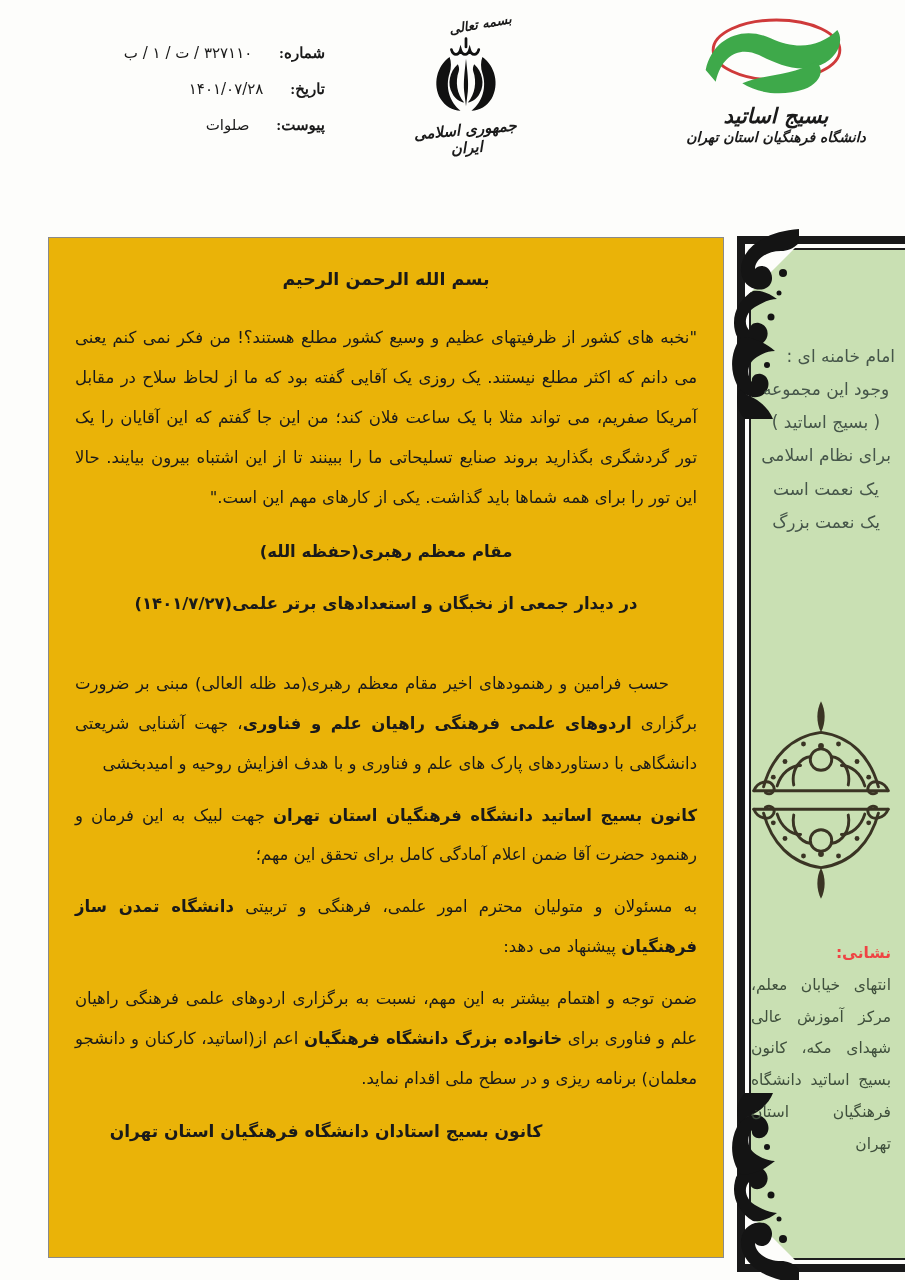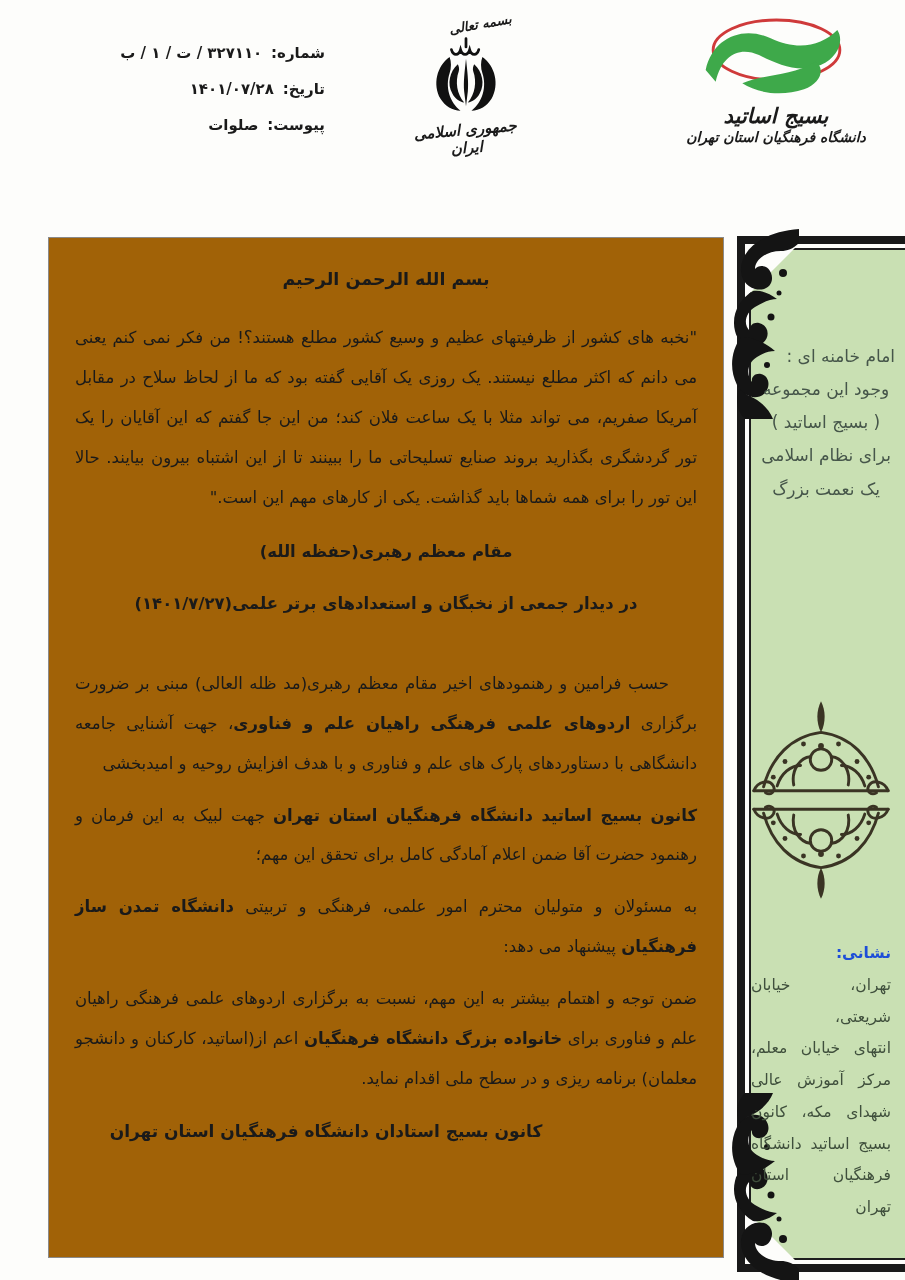--- a/index.html
+++ b/index.html
@@ -3,37 +3,37 @@
 <meta charset="utf-8">
 <style>
   html,body{margin:0;padding:0;}
   body{background:#ffffff;}
   .page{position:relative;width:905px;height:1280px;background:#fdfdfb;overflow:hidden;
         font-family:"DejaVu Sans",sans-serif;color:#1a1a1a;}
 
   
   .hdr-fields{position:absolute;top:44px;left:85px;width:240px;direction:rtl;text-align:right;}
   .hdr-row{margin-bottom:18px;font-size:15px;white-space:nowrap;}
-  .hdr-row .lbl{font-weight:600;margin-left:4px;}
-  .hdr-row .val{font-weight:700;}
+  .hdr-row .lbl{font-weight:600;margin-left:22px;font-family:Liberation Serif, serif;}
+  .hdr-row .val{font-weight:400;}
 
   .emblem-block{position:absolute;top:16px;left:396px;width:140px;text-align:center;}
   .bismillah{font-size:13px;font-weight:700;font-style:italic;transform:rotate(-10deg) translateX(14px);
              display:inline-block;margin-bottom:-2px;}
   .emblem-svg{display:block;margin:0 auto;width:82px;height:84px;}
   .emblem-caption{font-size:15px;font-weight:700;font-style:italic;transform:rotate(-5deg);display:inline-block;margin-top:2px;}
 
   .org-logo{position:absolute;top:10px;right:14px;width:230px;text-align:center;}
   .logo-svg{width:195px;height:100px;display:block;margin:0 auto;}
   .logo-title{font-size:21px;font-weight:700;font-style:italic;line-height:1.15;margin-top:-6px;}
   .logo-subtitle{font-size:14px;font-weight:700;font-style:italic;line-height:1.3;text-align:center;}
 
   
   .letter{position:absolute;top:237px;left:48px;width:676px;height:1021px;box-sizing:border-box;
-          border:1.5px solid #8a8a8a;background:#a16207;padding:14px 26px 0 26px;
+          border:1.5px solid #8a8a8a;background:#eab308;padding:14px 26px 0 26px;
           direction:rtl;text-align:justify;font-size:16.5px;overflow:hidden;}
   .letter p{margin:0 0 12px 0;line-height:2.42;}
   .basmala{text-align:center;font-weight:700;font-size:17.5px;margin-top:6px !important;margin-bottom:18px !important;}
   .centered{text-align:center;font-weight:700;}
   .quote-attr{margin-top:14px !important;}
   .quote-event{margin-top:10px !important;}
   .para-first{margin-top:40px !important;text-indent:28px;}
   .em{font-weight:700;text-underline-offset:6px;margin-top:47px;}
   .salutation{text-align:center;position:relative;left:74px;margin-top:46px !important;}
   .signature{text-align:center;position:relative;left:-60px;font-weight:700;font-size:17px;margin-top:10px !important;}
@@ -47,21 +47,21 @@
             clip-path:polygon(46px 0,100% 0,100% 100%,46px 100%,0 calc(100% - 46px),0 46px);}
   .orn{position:absolute;width:80px;height:192px;left:-10px;}
   .orn-top{top:-8px;}
   .orn-bottom{bottom:-12px;transform:scaleY(-1);}
   .sb-quote{position:absolute;top:104px;left:20px;right:10px;direction:rtl;
             color:#46564a;font-size:17px;line-height:1.95;text-align:center;}
   .sb-quote .ln-first{text-align:right;padding-left:4px;}
   .medallion{position:absolute;top:458px;left:50%;transform:translateX(-50%);width:146px;height:212px;}
   .sb-address{position:absolute;top:702px;left:14px;right:14px;direction:rtl;
               color:#3f4f3c;font-size:15.5px;line-height:2.05;}
-  .sb-address .adr-lbl{font-weight:700;color:#1d4ed8;text-align:right;}
+  .sb-address .adr-lbl{font-weight:700;color:#ef4444;text-align:right;}
   .adr-ln{text-align:justify;text-align-last:justify;}
   .adr-ln.last{text-align-last:right;}
 </style>
 </head>
 <body>
 
 <div class="page">
 
   <svg width="0" height="0" style="position:absolute">
     <symbol id="flourish" viewBox="0 0 80 190">
@@ -120,21 +120,21 @@
     <div class="logo-title">بسیج اساتید</div>
     <div class="logo-subtitle">دانشگاه فرهنگیان استان تهران</div>
   </div>
 
   <div class="letter">
     <p class="basmala">بسم الله الرحمن الرحیم</p>
     <p>"نخبه های کشور از ظرفیتهای عظیم و وسیع کشور مطلع هستند؟! من فکر نمی کنم یعنی می دانم که اکثر مطلع نیستند. یک روزی یک آقایی گفته بود که ما از لحاظ سلاح در مقابل آمریکا صفریم، می تواند مثلا با یک ساعت فلان کند؛ من این جا گفتم که این آقایان را یک تور گردشگری بگذارید بروند صنایع تسلیحاتی ما را ببینند تا از این اشتباه بیرون بیایند. حالا این تور را برای همه شماها باید گذاشت. یکی از کارهای مهم این است."</p>
     <p class="centered quote-attr">مقام معظم رهبری(حفظه الله)</p>
     <p class="centered quote-event">در دیدار جمعی از نخبگان و استعدادهای برتر علمی(۱۴۰۱/۷/۲۷)</p>
 
-    <p class="para-first"><span>حسب فرامین و رهنمودهای اخیر مقام معظم رهبری(مد ظله العالی) مبنی بر ضرورت برگزاری </span><span class="em">اردوهای علمی فرهنگی راهیان علم و فناوری</span><span>، جهت آشنایی جامعه دانشگاهی با دستاوردهای پارک های علم و فناوری و با هدف افزایش روحیه و امیدبخشی</span></p>
+    <p class="para-first"><span>حسب فرامین و رهنمودهای اخیر مقام معظم رهبری(مد ظله العالی) مبنی بر ضرورت برگزاری </span><span class="em">اردوهای علمی فرهنگی راهیان علم و فناوری</span><span>، جهت آشنایی شریعتی دانشگاهی با دستاوردهای پارک های علم و فناوری و با هدف افزایش روحیه و امیدبخشی</span></p>
 
     <p><span class="em">کانون بسیج اساتید دانشگاه فرهنگیان استان تهران</span><span> جهت لبیک به این فرمان و رهنمود حضرت آقا ضمن اعلام آمادگی کامل برای تحقق این مهم؛</span></p>
 
     <p><span>به مسئولان و متولیان محترم امور علمی، فرهنگی و تربیتی </span><span class="em">دانشگاه تمدن ساز فرهنگیان</span><span> پیشنهاد می دهد:</span></p>
 
     <p><span>ضمن توجه و اهتمام بیشتر به این مهم، نسبت به برگزاری اردوهای علمی فرهنگی راهیان علم و فناوری برای </span><span class="em">خانواده بزرگ دانشگاه فرهنگیان</span><span> اعم از(اساتید، کارکنان و دانشجو معلمان) برنامه ریزی و در سطح ملی اقدام نماید.</span></p>
 
     <p class="signature">کانون بسیج استادان دانشگاه فرهنگیان استان تهران</p>
   </div>
 
@@ -147,20 +147,21 @@
       </svg>
     <svg class="orn orn-bottom">
         <use href="#flourish"></use>
       </svg>
 
     <div class="sb-quote">
       <div class="ln-first">امام خامنه ای :</div>
       <div>وجود این مجموعه</div>
       <div>( بسیج اساتید )</div>
       <div>برای نظام اسلامی</div>
+      <div>یک نعمت است</div>
       <div>یک نعمت بزرگ</div>
     </div>
 
     <svg class="medallion" viewBox="0 0 150 215">
       <g id="medhalf">
         <g stroke="#3a3424" stroke-width="3" fill="none" stroke-linecap="round">
           <path d="M6,98 H144"></path>
           <path d="M16,94 C24,64 44,42 75,38 C106,42 126,64 134,94"></path>
           <circle cx="75" cy="66" r="11"></circle>
           <path d="M47,92 C44,76 54,64 64,63"></path>
@@ -179,21 +180,20 @@
           <circle cx="112" cy="68" r="2.5"></circle>
           <circle cx="26" cy="84" r="2.5"></circle>
           <circle cx="124" cy="84" r="2.5"></circle>
         </g>
       </g>
       <use href="#medhalf" transform="translate(0,215) scale(1,-1)"></use>
     </svg>
 
     <div class="sb-address">
       <div class="adr-lbl">نشانی:</div>
-      <div class="adr-ln">تهران، خیابان شریعتی،</div>
       <div class="adr-ln">انتهای خیابان معلم،</div>
       <div class="adr-ln">مرکز آموزش عالی</div>
       <div class="adr-ln">شهدای مکه، کانون</div>
       <div class="adr-ln">بسیج اساتید دانشگاه</div>
       <div class="adr-ln last">فرهنگیان استان تهران</div>
     </div>
   </div>
 
 </div>
 

